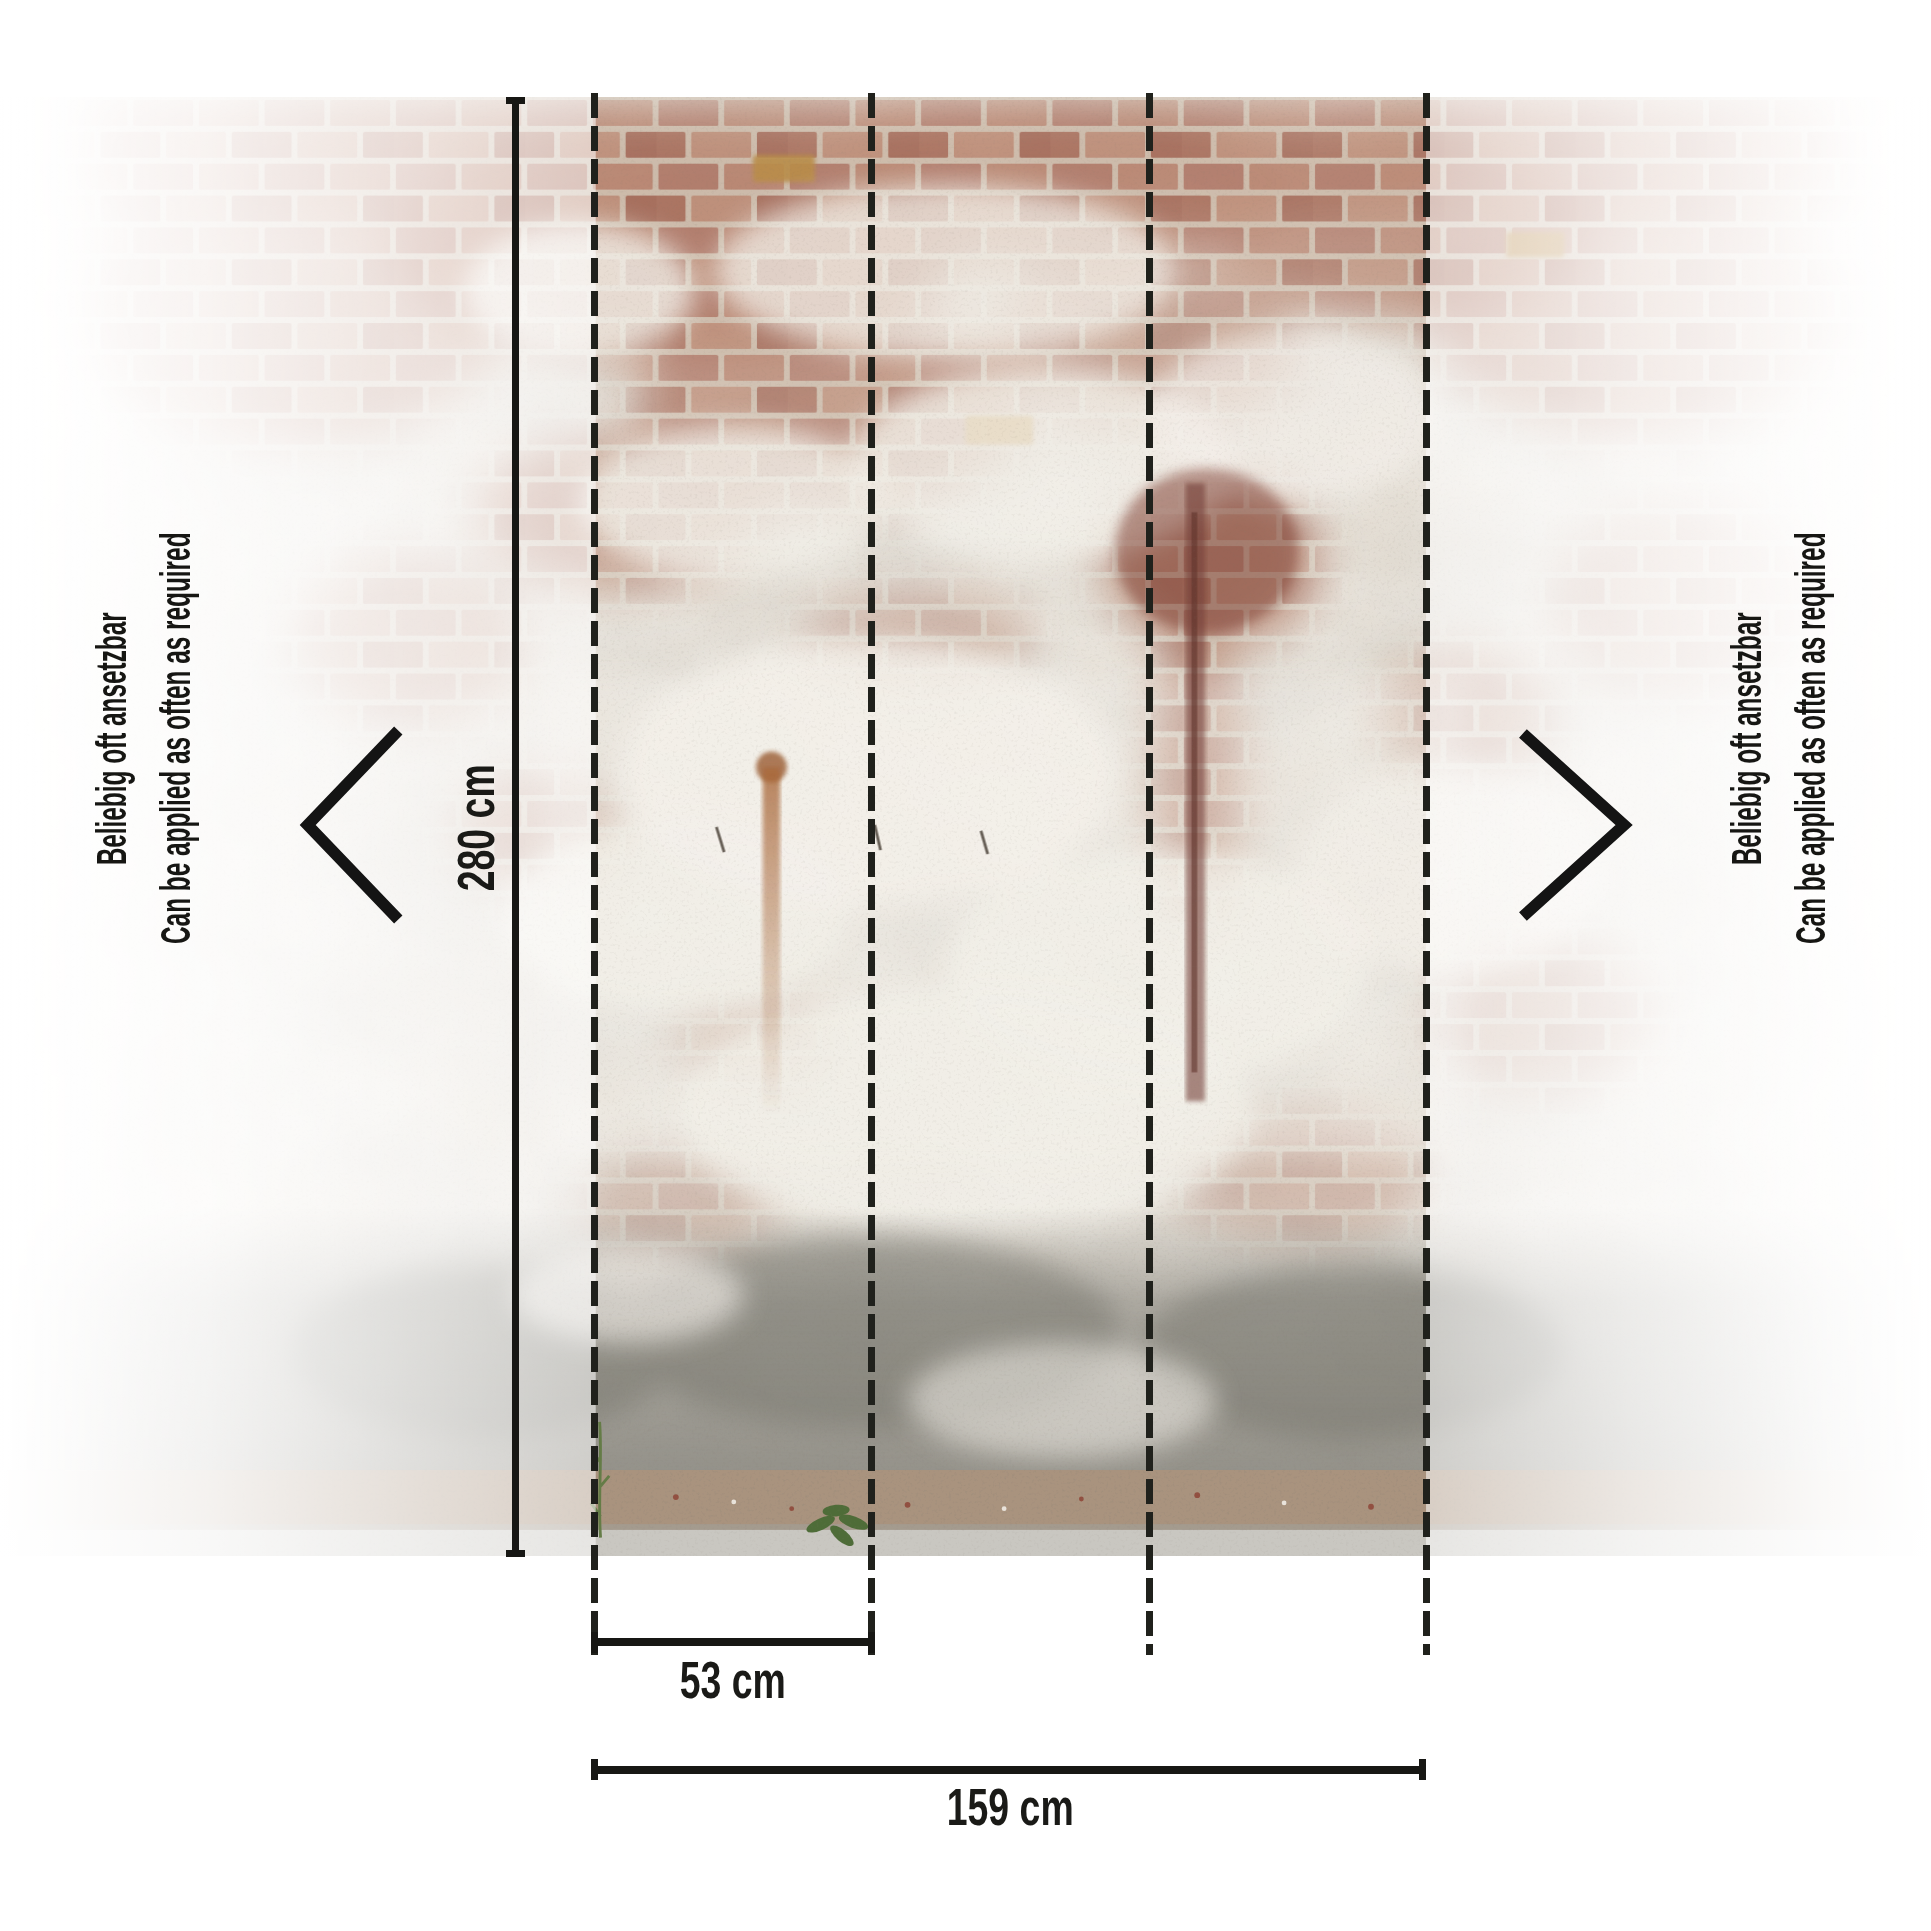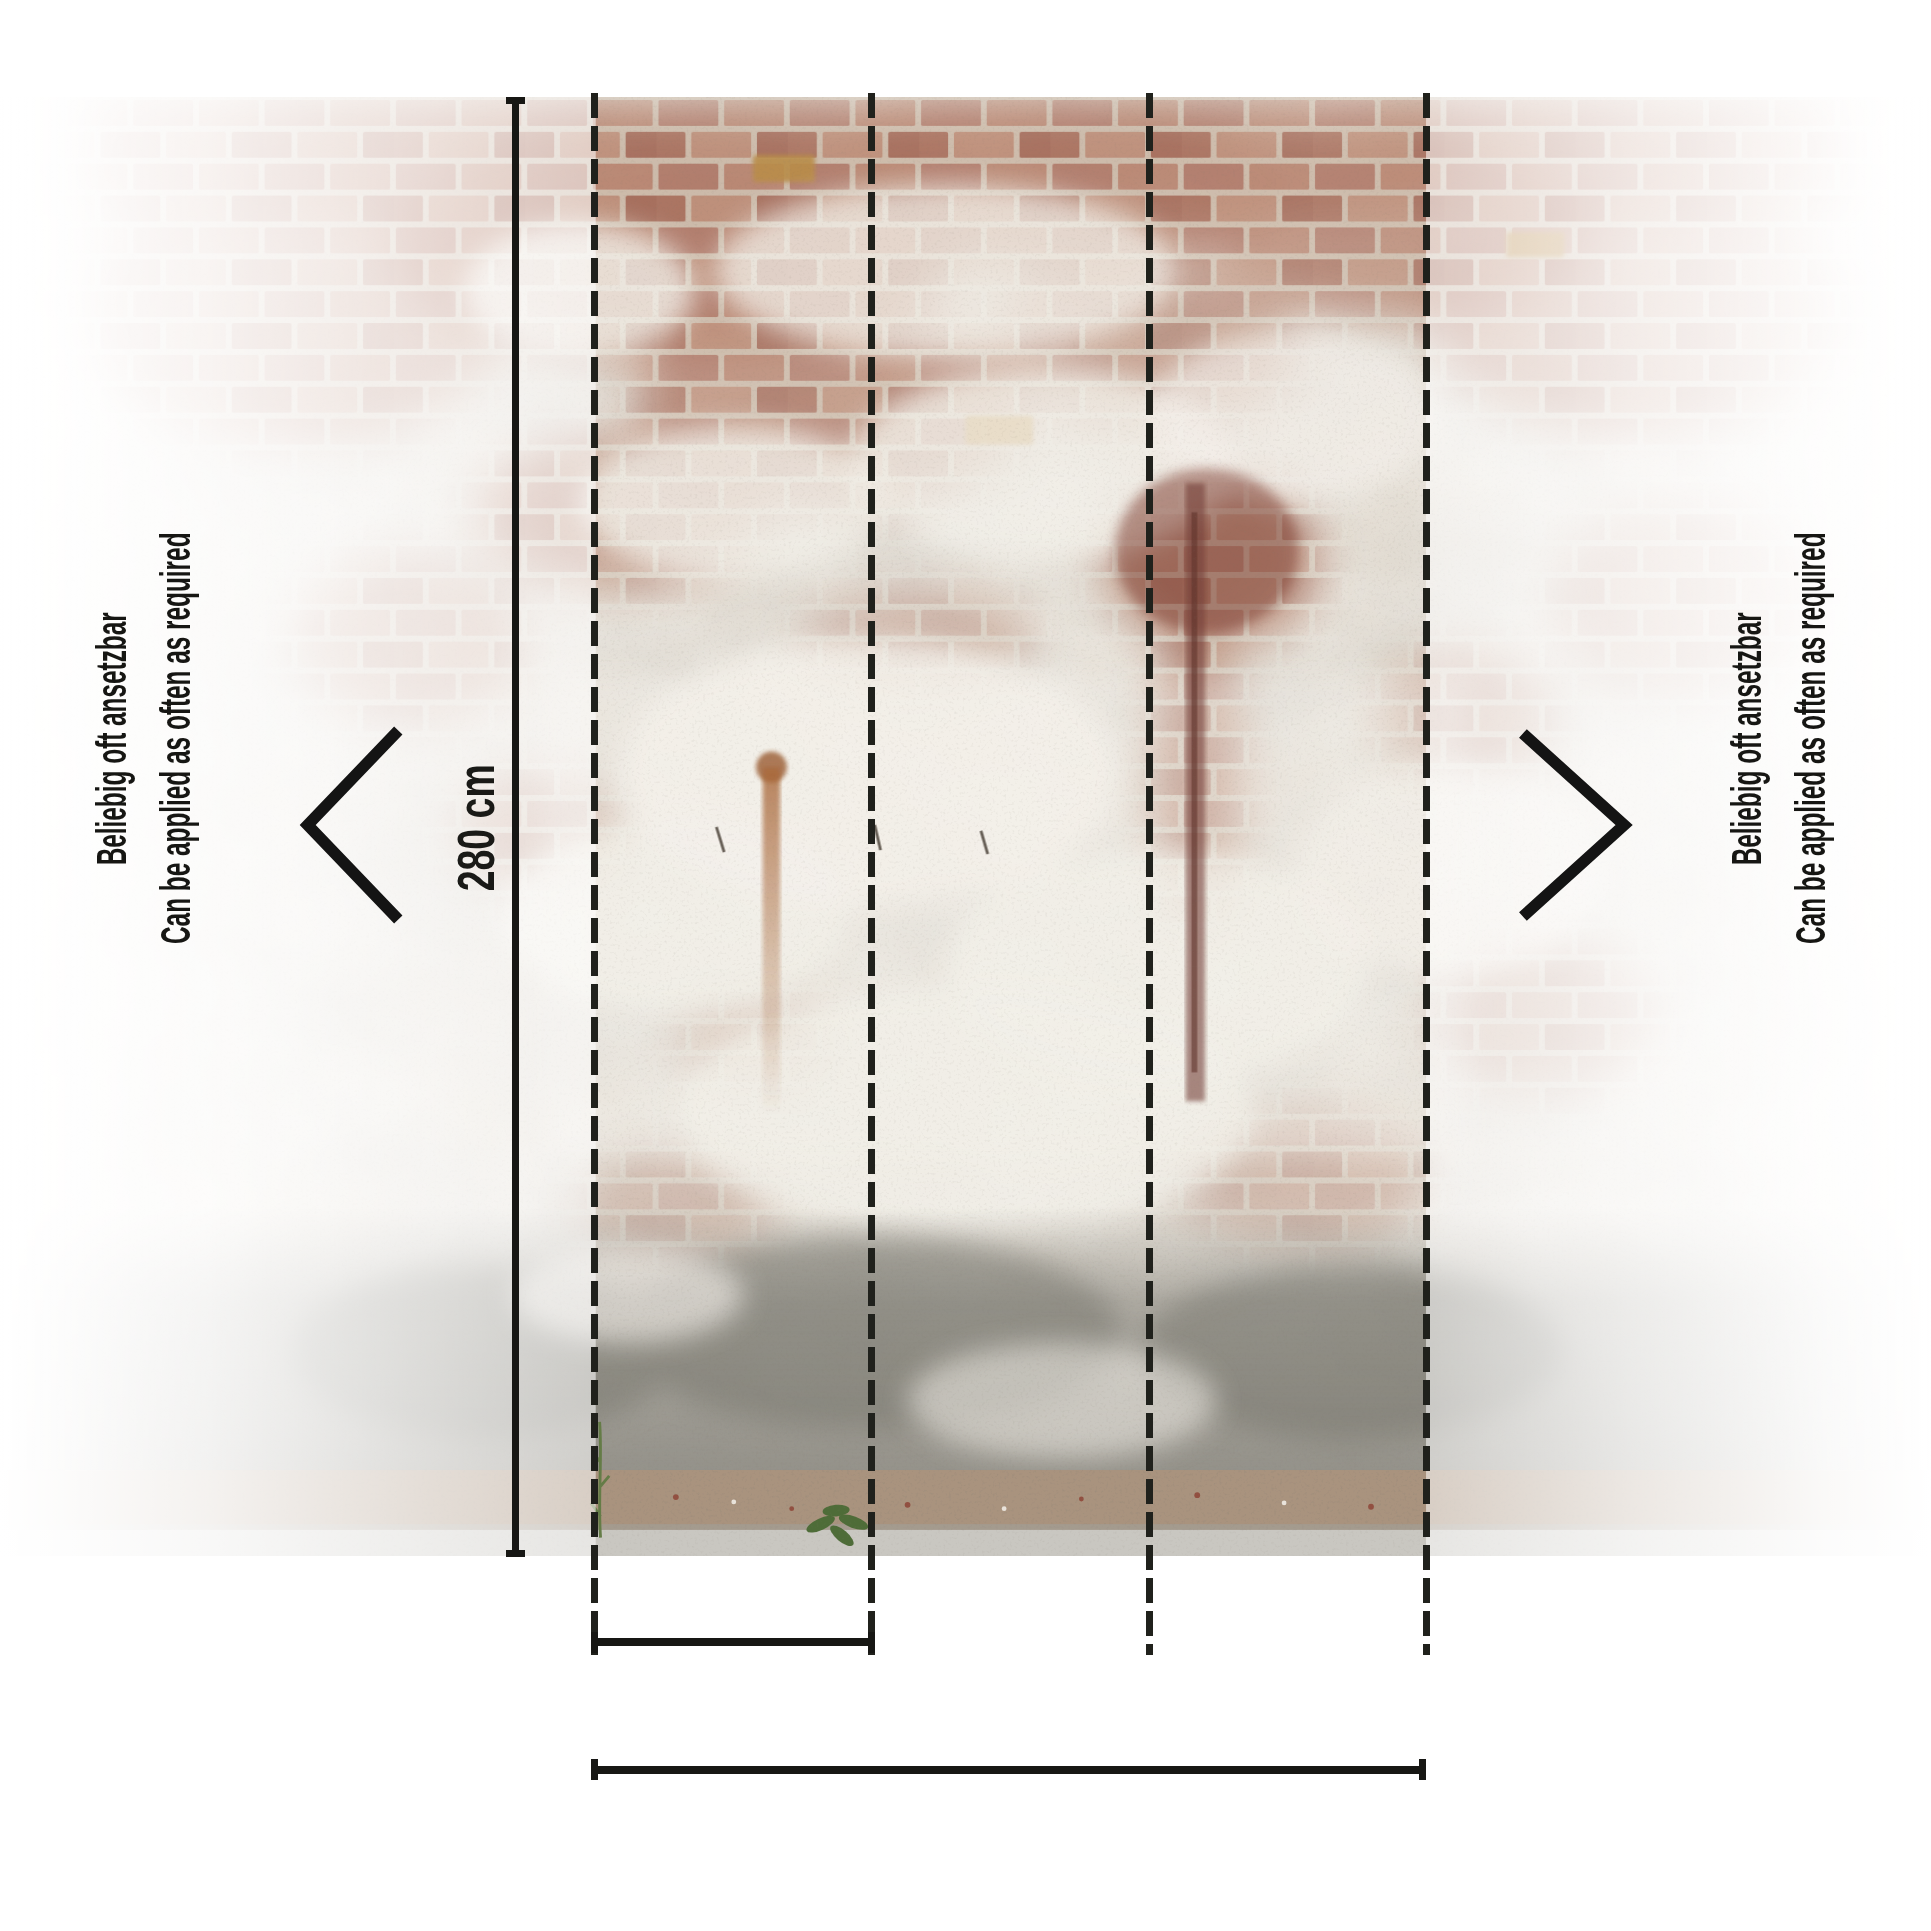--- a/index.html
+++ b/index.html
@@ -205,24 +205,30 @@
   <div class="dimbar-v" style="left:512px;top:97px;height:1460px;"></div>
   <div class="cap-h" style="left:506px;top:97px;"></div>
   <div class="cap-h" style="left:506px;top:1550px;"></div>
   <div class="dim-label rot" style="left:331px;top:801px;">
     <span class="cond">280 cm</span>
   </div>
 
   <div class="dimbar-h" style="left:594px;top:1638px;width:278px;"></div>
   <div class="cap-v" style="left:591px;top:1632px;"></div>
   <div class="cap-v" style="left:868px;top:1632px;"></div>
+  <div class="dim-label" style="left:588px;top:1653px;">
+    <span class="cond">53 cm</span>
+  </div>
 
   <div class="dimbar-h" style="left:594px;top:1766px;width:832px;"></div>
   <div class="cap-v" style="left:591px;top:1759px;"></div>
   <div class="cap-v" style="left:1419px;top:1759px;"></div>
+  <div class="dim-label" style="left:865px;top:1780px;">
+    <span class="cond">159 cm</span>
+  </div>
 
   <div class="side-note" style="left:-127px;top:675px;">
     <div class="line">Beliebig oft ansetzbar</div>
     <div class="line">Can be applied as often as required</div>
   </div>
 
   <div class="side-note" style="left:1508px;top:675px;">
     <div class="line">Beliebig oft ansetzbar</div>
     <div class="line">Can be applied as often as required</div>
   </div>

